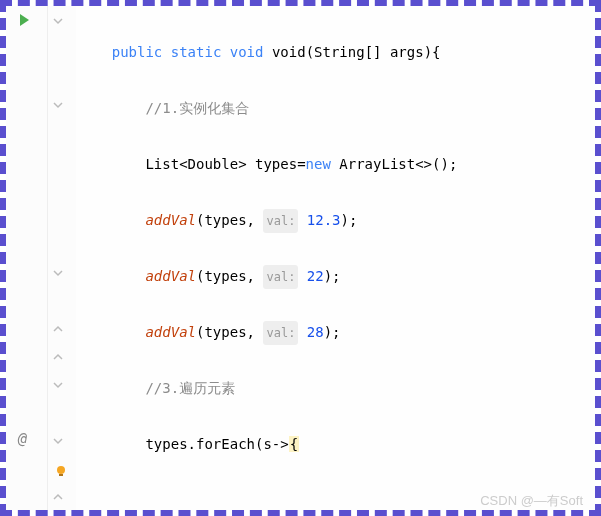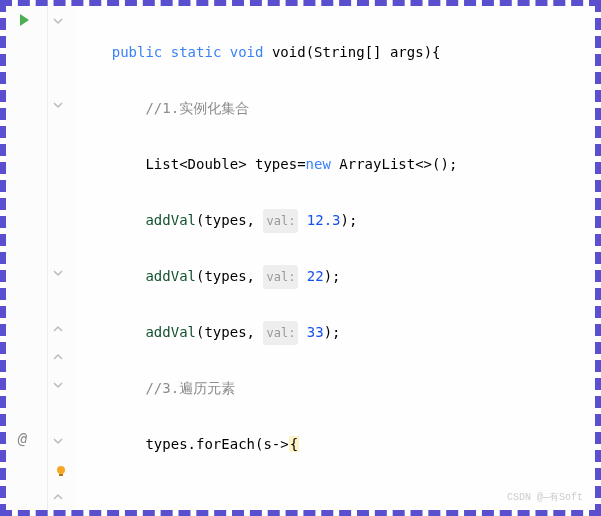--- a/index.html
+++ b/index.html
@@ -66,32 +66,32 @@
 }
 .code {
   flex: 1;
   padding: 4px 0 0 2px;
   line-height: 28px;
   white-space: pre;
   position: relative;
 }
 .line { height: 28px; position: relative; }
 .kw { color: #3b82f6; }
-.static-m { color: #14532d; }
+.static-m { color: #c2410c; font-style: italic; }
 .comment { color: #8c8c8c; text-align: center; }
 .num { color: #1750eb; }
 .hint { background: #eee; color: #999; padding: 5px 3px; border-radius: 3px; font-size: 12px; }
 .lambda-hl { background: #fdf3c4; padding: 0 1px; }
 .watermark {
   position: absolute;
-  bottom: 6px;
+  bottom: 0;
   right: 12px;
-  font-size: 10px;
+  font-size: 13px;
   color: #ccc;
-  font-family: Liberation Mono, monospace;
+  font-family: Liberation Sans, sans-serif;
 }
 </style>
 </head>
 <body>
 
 <div class="frame">
 <div class="editor">
 
 <div class="gutter">
   <div class="gutter-icon run-icon" style="top:6px">
@@ -134,21 +134,21 @@
             <path d="M2 8 L6 4 L10 8" stroke="#bbb" fill="none" stroke-width="1.5"></path>
           </svg></div>
 </div>
 
 <div class="code">
 <div class="line">    <span class="kw">public</span> <span class="kw">static</span> <span class="kw">void</span> <span>void</span><span>(String[] args){</span></div>
 <div class="line">        <span class="comment">//1.实例化集合</span></div>
 <div class="line">        <span>List&lt;Double&gt; types=</span><span class="kw">new</span><span> ArrayList&lt;&gt;();</span></div>
 <div class="line">        <span class="static-m">addVal</span><span>(types, </span><span class="hint">val:</span> <span class="num">12.3</span><span>);</span></div>
 <div class="line">        <span class="static-m">addVal</span><span>(types, </span><span class="hint">val:</span> <span class="num">22</span><span>);</span></div>
-<div class="line">        <span class="static-m">addVal</span><span>(types, </span><span class="hint">val:</span> <span class="num">33</span><span>);</span></div>
+<div class="line">        <span class="static-m">addVal</span><span>(types, </span><span class="hint">val:</span> <span class="num">28</span><span>);</span></div>
 <div class="line">        <span class="comment">//3.遍历元素</span></div>
 <div class="line">        <span>types.forEach(s-&gt;</span><span class="lambda-hl">{</span></div>
 
 
 
 
 
 
 
 

